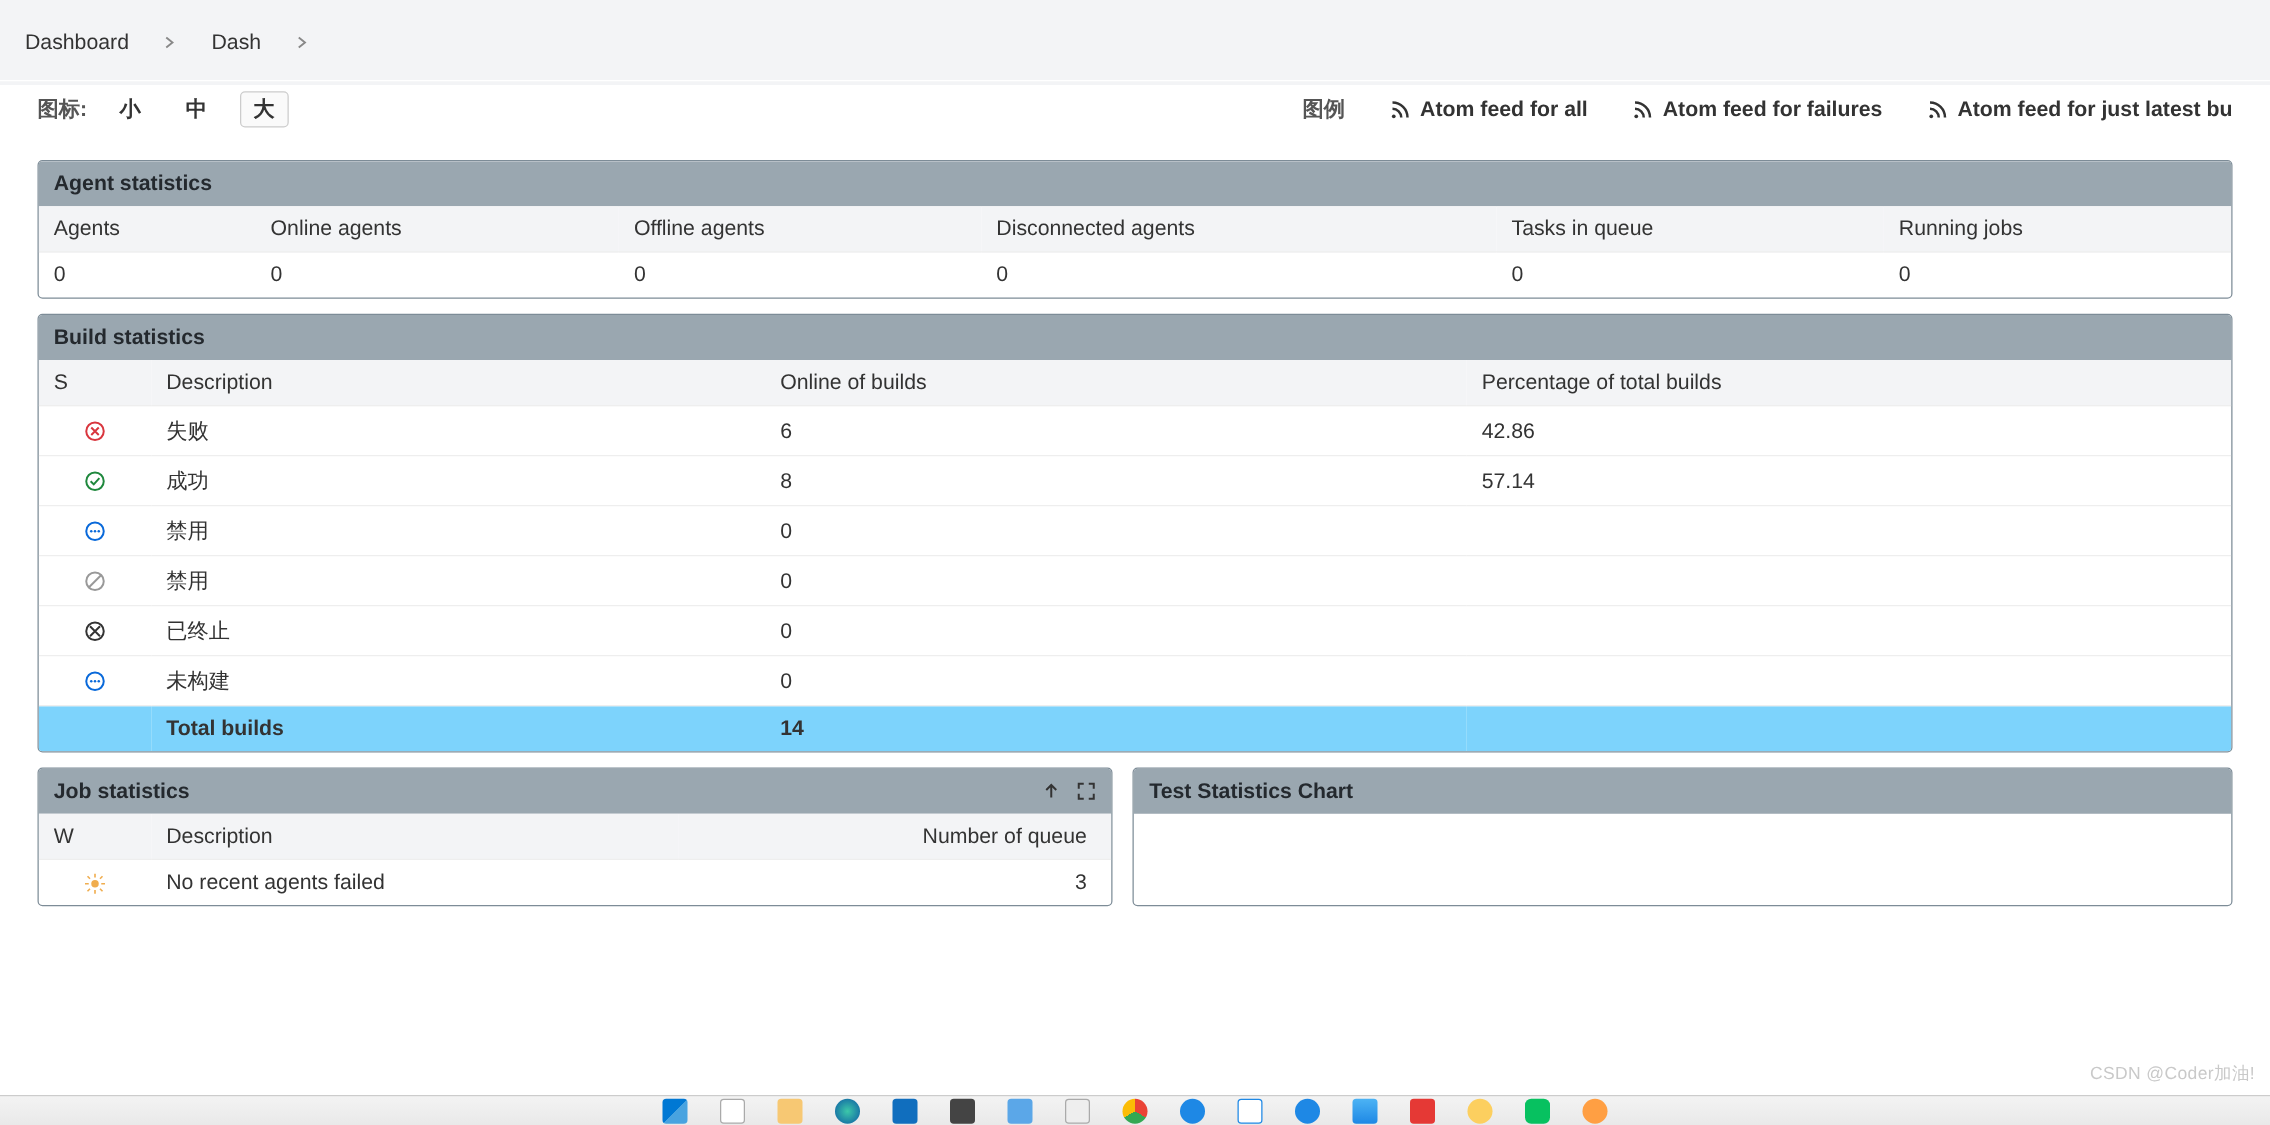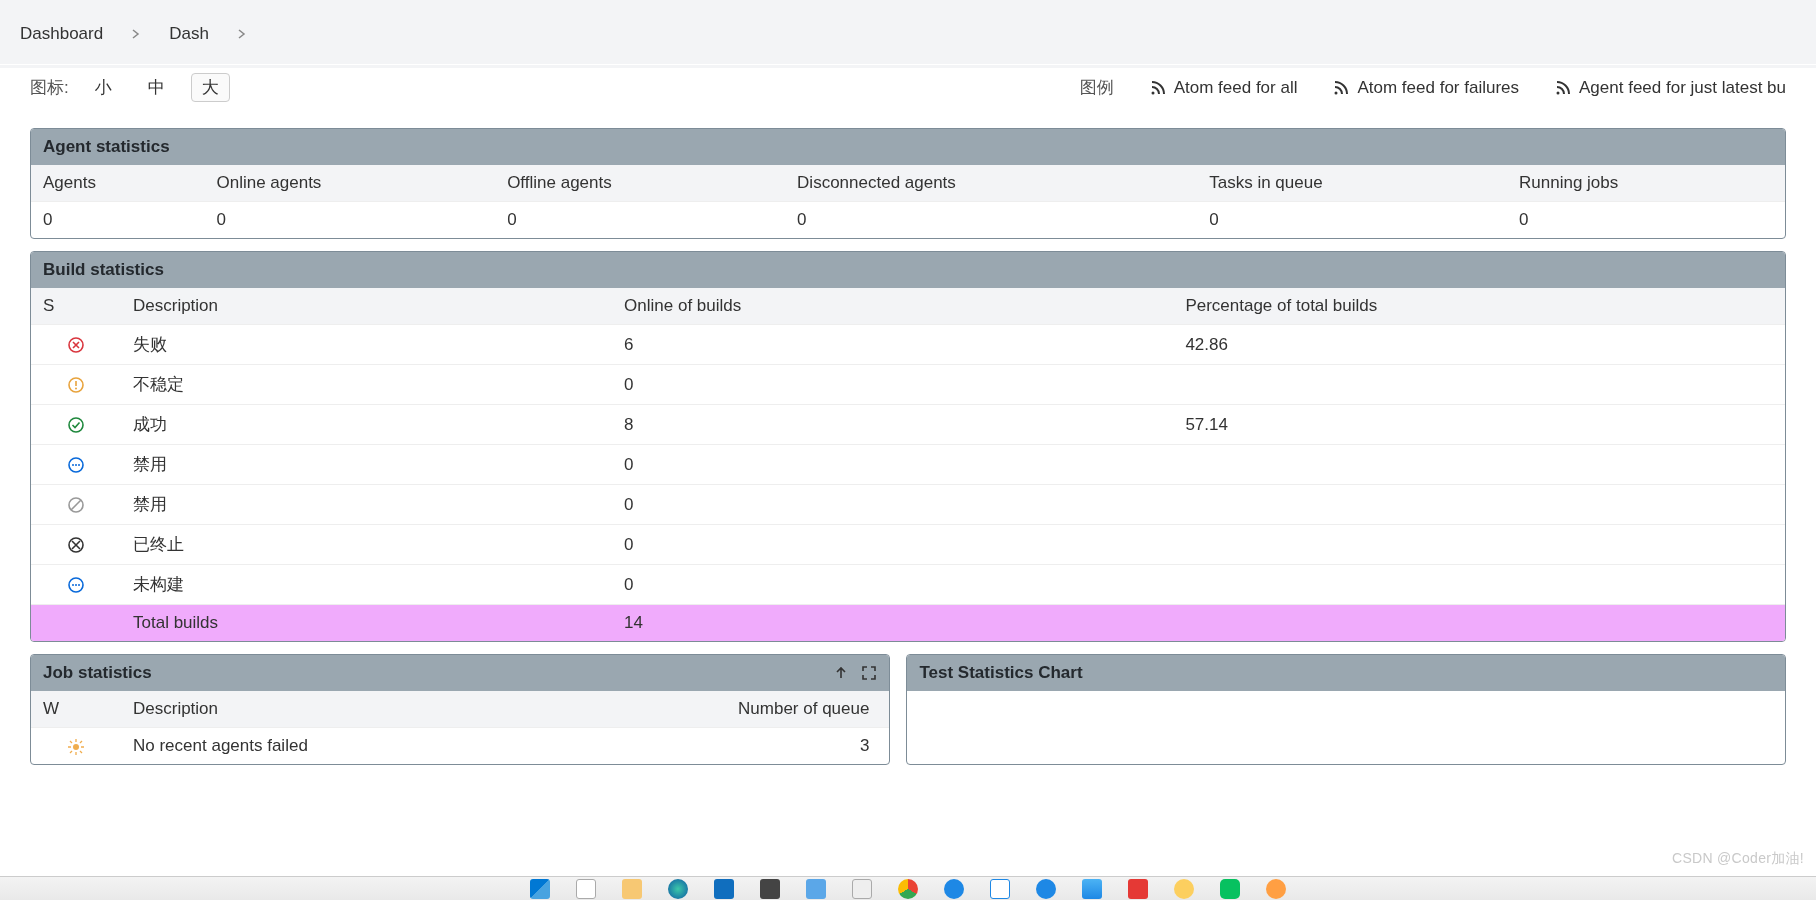--- a/index.html
+++ b/index.html
@@ -2,37 +2,37 @@
 <html><head>
 <meta charset="utf-8">
 <style>
 * { box-sizing: border-box; margin: 0; padding: 0; }
 body { font-family: "Segoe UI", Arial, sans-serif; font-size: 17px; color: #333; background: #fff; overflow: hidden; }
 
 .breadcrumb { background: #f3f4f6; padding: 24px 20px; display: flex; align-items: center; gap: 28px; }
 .breadcrumb-item { color: #333; cursor: pointer; }
 .chevron { color: #888; }
 
-.toolbar { display: flex; align-items: center; padding: 8px 30px 14px; justify-content: space-between; border-top: 1px solid #fff; }
+.toolbar { display: flex; align-items: center; padding: 8px 30px 14px; justify-content: space-between; border-top: 1px solid #fff; font-weight: bold; }
 .toolbar-left { display: flex; align-items: center; gap: 16px; }
 .toolbar-label { color: #555; }
 .size-btn { padding: 2px 10px; cursor: pointer; }
 .size-btn.active { border: 1px solid #ccc; border-radius: 4px; background: #fafafa; }
 .toolbar-right { display: flex; align-items: center; gap: 36px; }
 .feed-link { display: flex; align-items: center; gap: 8px; cursor: pointer; }
 .rss-icon { width: 16px; height: 16px; }
 
 .panel { margin: 12px 30px; border: 1px solid #7d8c97; border-radius: 4px; overflow: hidden; }
 .panel-header { background: #9aa7b0; color: #24292e; font-weight: 700; padding: 8px 12px; display: flex; align-items: center; }
 .panel-header-actions { margin-left: auto; display: flex; gap: 12px; }
 
 .table { width: 100%; border-collapse: collapse; }
 .table th { text-align: left; font-weight: 400; padding: 8px 12px; background: #f3f4f6; }
 .table td { padding: 8px 12px; border-top: 1px solid #eee; }
-.table tr.total td { font-weight: 400; background: #f0abfc; }
+.table tr.total td { font-weight: 700; background: #7dd3fc; }
 
 .icon-circle { width: 18px; height: 18px; display: inline-block; vertical-align: middle; }
 
 .row-panels { display: flex; gap: 16px; margin: 12px 30px; }
 .row-panels .panel { margin: 0; }
 .panel-half { flex: 0 0 49%; }
 .panel-rest { flex: 1; }
 
 .watermark { position: fixed; right: 12px; bottom: 32px; font-size: 14px; color: #c9c9c9; font-family: sans-serif; letter-spacing:0.3px; }
 
@@ -83,21 +83,21 @@
           <circle cx="3" cy="13" r="1.5" fill="#333"></circle>
         </svg>
       <span>Atom feed for failures</span>
     </span>
     <span class="feed-link">
       <svg class="rss-icon" viewBox="0 0 16 16">
           <path d="M2 7 a7 7 0 0 1 7 7" stroke="#333" stroke-width="2" fill="none"></path>
           <path d="M2 2 a12 12 0 0 1 12 12" stroke="#333" stroke-width="2" fill="none"></path>
           <circle cx="3" cy="13" r="1.5" fill="#333"></circle>
         </svg>
-      <span>Agent feed for just latest bu</span>
+      <span>Atom feed for just latest bu</span>
     </span>
   </div>
 </div>
 
 <div class="panel">
   <div class="panel-header">Agent statistics</div>
   <table class="table">
     <tbody>
         <tr>
       <th>Agents</th>
@@ -130,30 +130,20 @@
       <th>Percentage of total builds</th>
     </tr>
     <tr>
       <td class="col-s"><svg class="icon-circle" viewBox="0 0 18 18">
               <circle cx="9" cy="9" r="7" stroke="#d9363e" stroke-width="1.6" fill="none"></circle>
               <path d="M6 6 L12 12 M12 6 L6 12" stroke="#d9363e" stroke-width="1.6"></path>
             </svg></td>
       <td>失败</td>
       <td>6</td>
       <td>42.86</td>
-    </tr>
-    <tr>
-      <td class="col-s"><svg class="icon-circle" viewBox="0 0 18 18">
-              <circle cx="9" cy="9" r="7" stroke="#e8a33d" stroke-width="1.6" fill="none"></circle>
-              <line x1="9" y1="5" x2="9" y2="10" stroke="#e8a33d" stroke-width="1.6"></line>
-              <circle cx="9" cy="12.5" r="1" fill="#e8a33d"></circle>
-            </svg></td>
-      <td>不稳定</td>
-      <td>0</td>
-      <td></td>
     </tr>
     <tr>
       <td class="col-s"><svg class="icon-circle" viewBox="0 0 18 18">
               <circle cx="9" cy="9" r="7" stroke="#1f883d" stroke-width="1.6" fill="none"></circle>
               <path d="M5.5 9 L8 11.5 L12.5 6.5" stroke="#1f883d" stroke-width="1.6" fill="none"></path>
             </svg></td>
       <td>成功</td>
       <td>8</td>
       <td>57.14</td>
     </tr>

